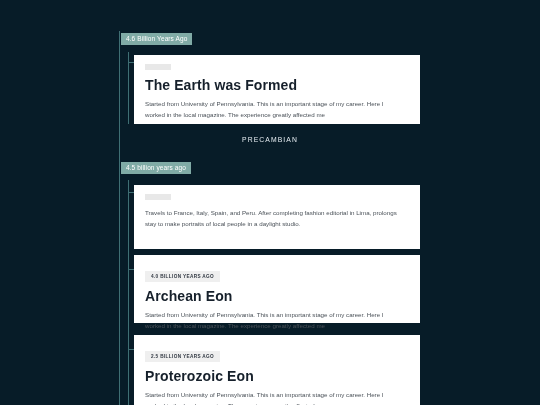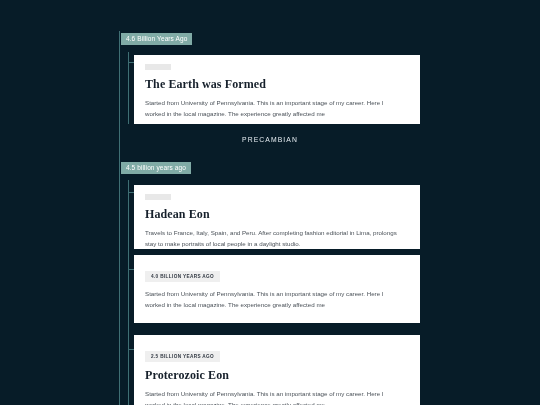--- a/index.html
+++ b/index.html
@@ -92,26 +92,25 @@
     color: #2f3640;
     font-size: 4.7px;
     font-weight: bold;
     letter-spacing: 0.35px;
     padding: 3px 6px;
     margin-bottom: 6px;
     white-space: nowrap;
   }
 
   .card-title {
-    font-size: 12px;
+    font-size: 14px;
     font-weight: bold;
     color: #16202b;
     margin: 0 0 5px 0;
     letter-spacing: 0.1px;
-    font-family: Liberation Serif, serif;
   }
 
   .card-desc {
     font-size: 6.2px;
     line-height: 1.85;
     color: #4a5158;
     margin: 0;
     max-width: 256px;
   }
 
@@ -148,27 +147,27 @@
   </div>
 
   <div class="era" style="top:0;">
     <div class="era-badge" style="top:162px;">4.5 billion years ago</div>
 
     <div class="rail-inner" style="top:180px; height:225px;"></div>
 
     <div class="stub" style="top:192px;"></div>
     <div class="card" style="top:185px; height:64px;">
       <div class="chip-blank"></div>
-      <div class="card-title">Hadean Eon</div>
       <div class="card-desc">Travels to France, Italy, Spain, and Peru. After completing fashion editorial in Lima, prolongs stay to make portraits of local people in a daylight studio.</div>
     </div>
 
     <div class="stub" style="top:269px;"></div>
     <div class="card" style="top:255px; height:68px;">
       <div class="chip-text">4.0 BILLION YEARS AGO</div>
+      <div class="card-title">Archean Eon</div>
       <div class="card-desc">Started from University of Pennsylvania. This is an important stage of my career. Here I worked in the local magazine. The experience greatly affected me</div>
     </div>
 
     <div class="stub" style="top:349px;"></div>
     <div class="card" style="top:335px; height:88px;">
       <div class="chip-text">2.5 BILLION YEARS AGO</div>
       <div class="card-title">Proterozoic Eon</div>
       <div class="card-desc">Started from University of Pennsylvania. This is an important stage of my career. Here I worked in the local magazine. The experience greatly affected me</div>
     </div>
   </div>

